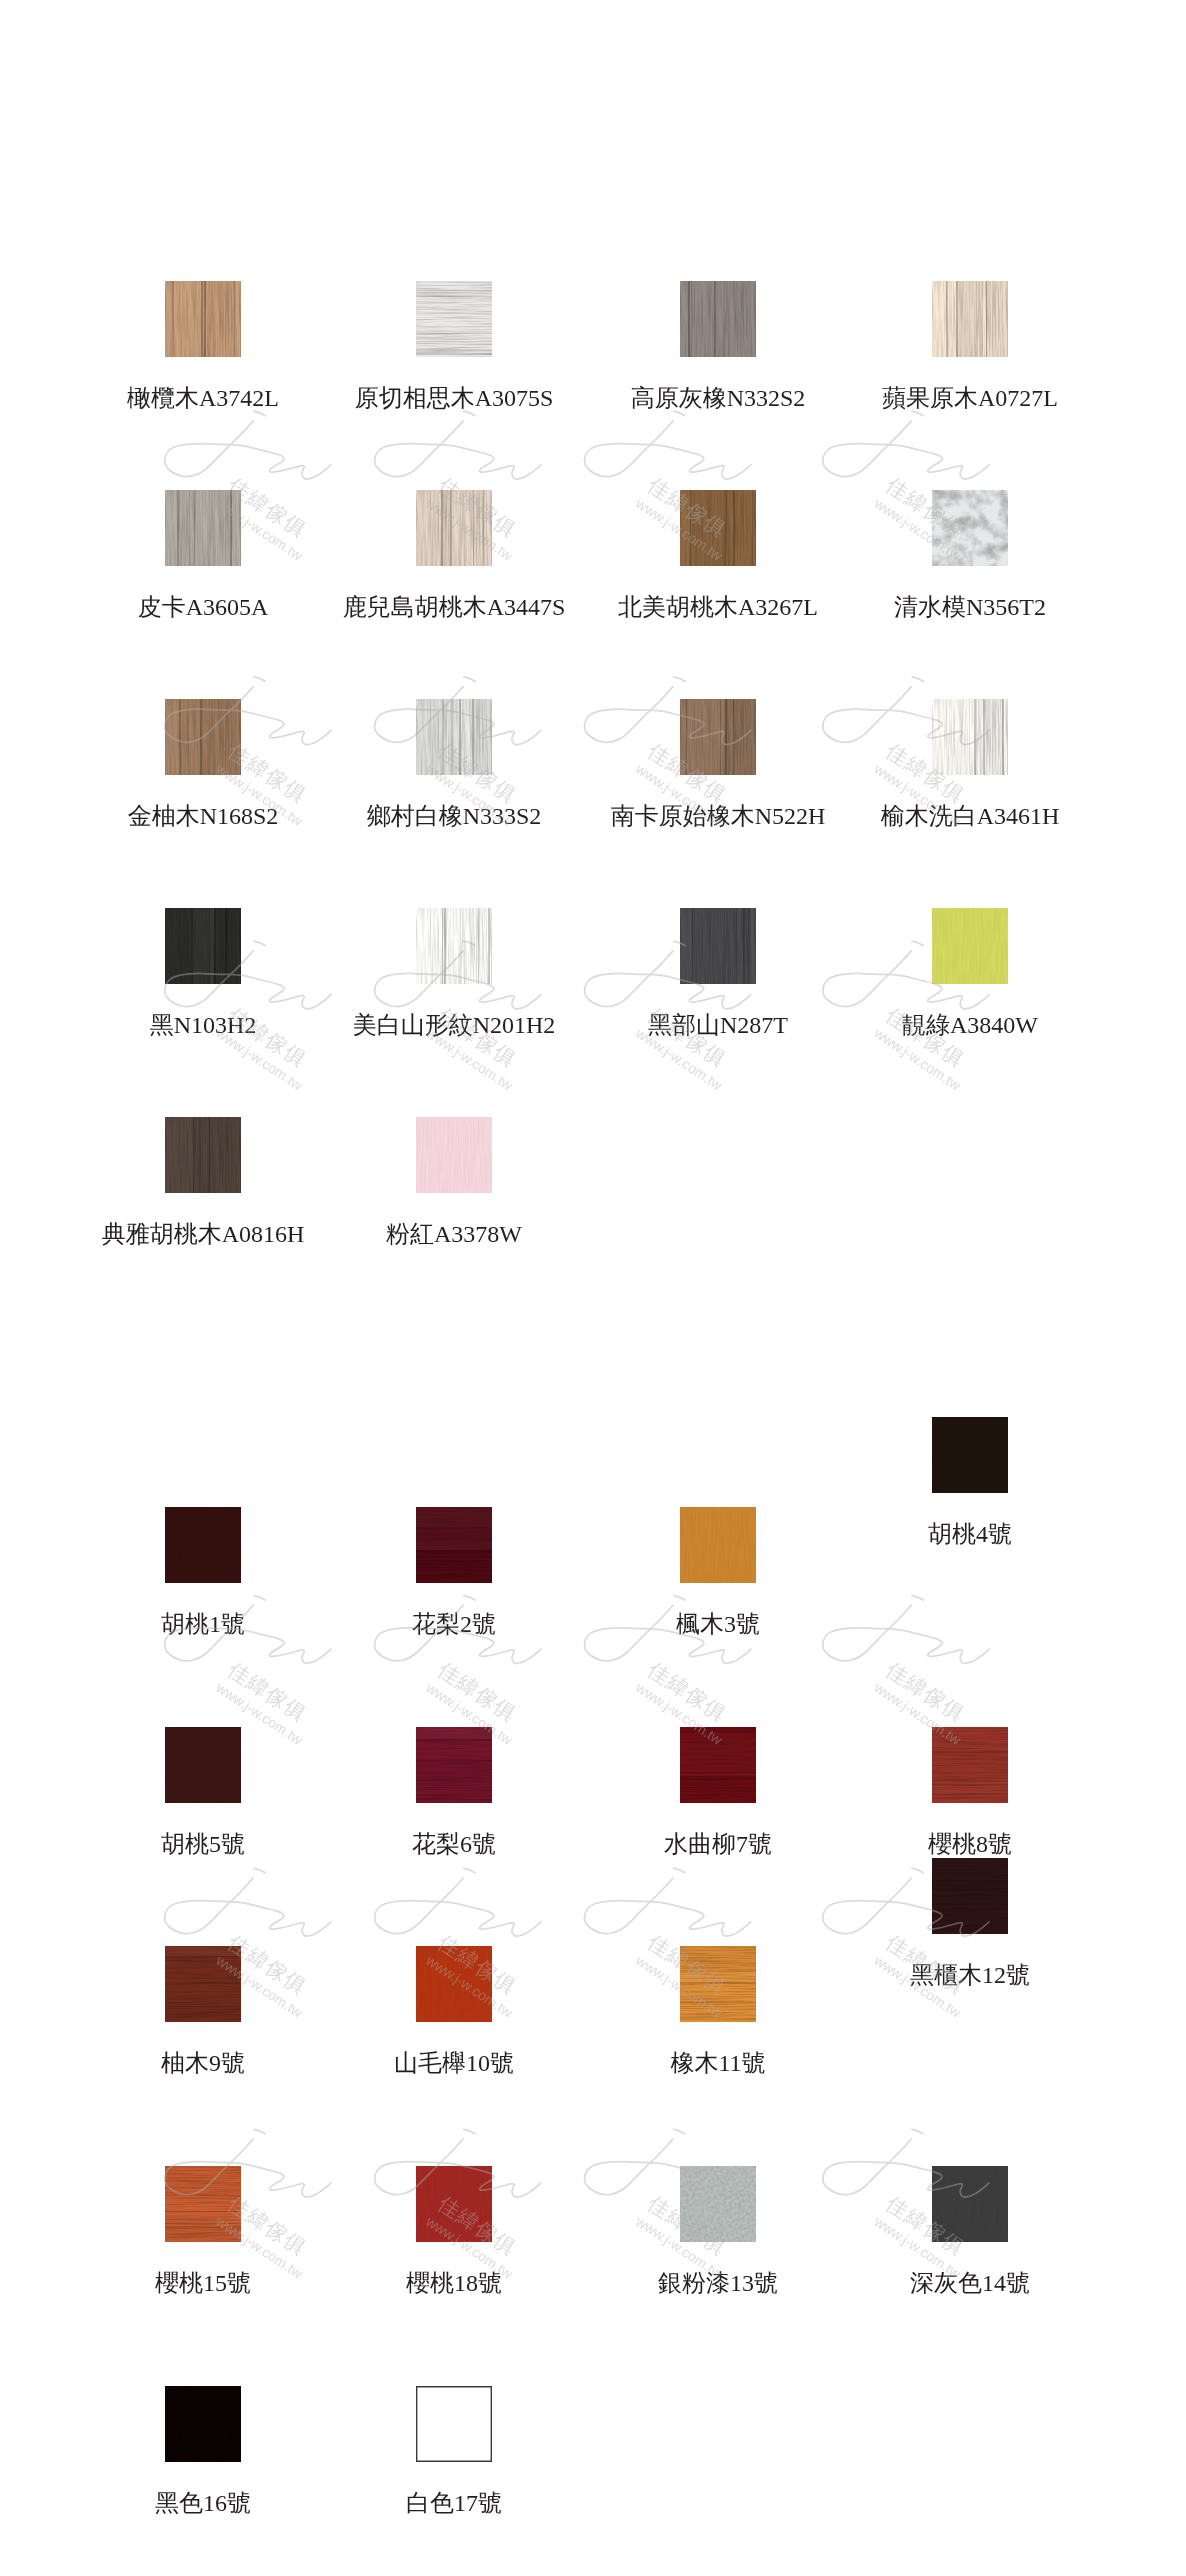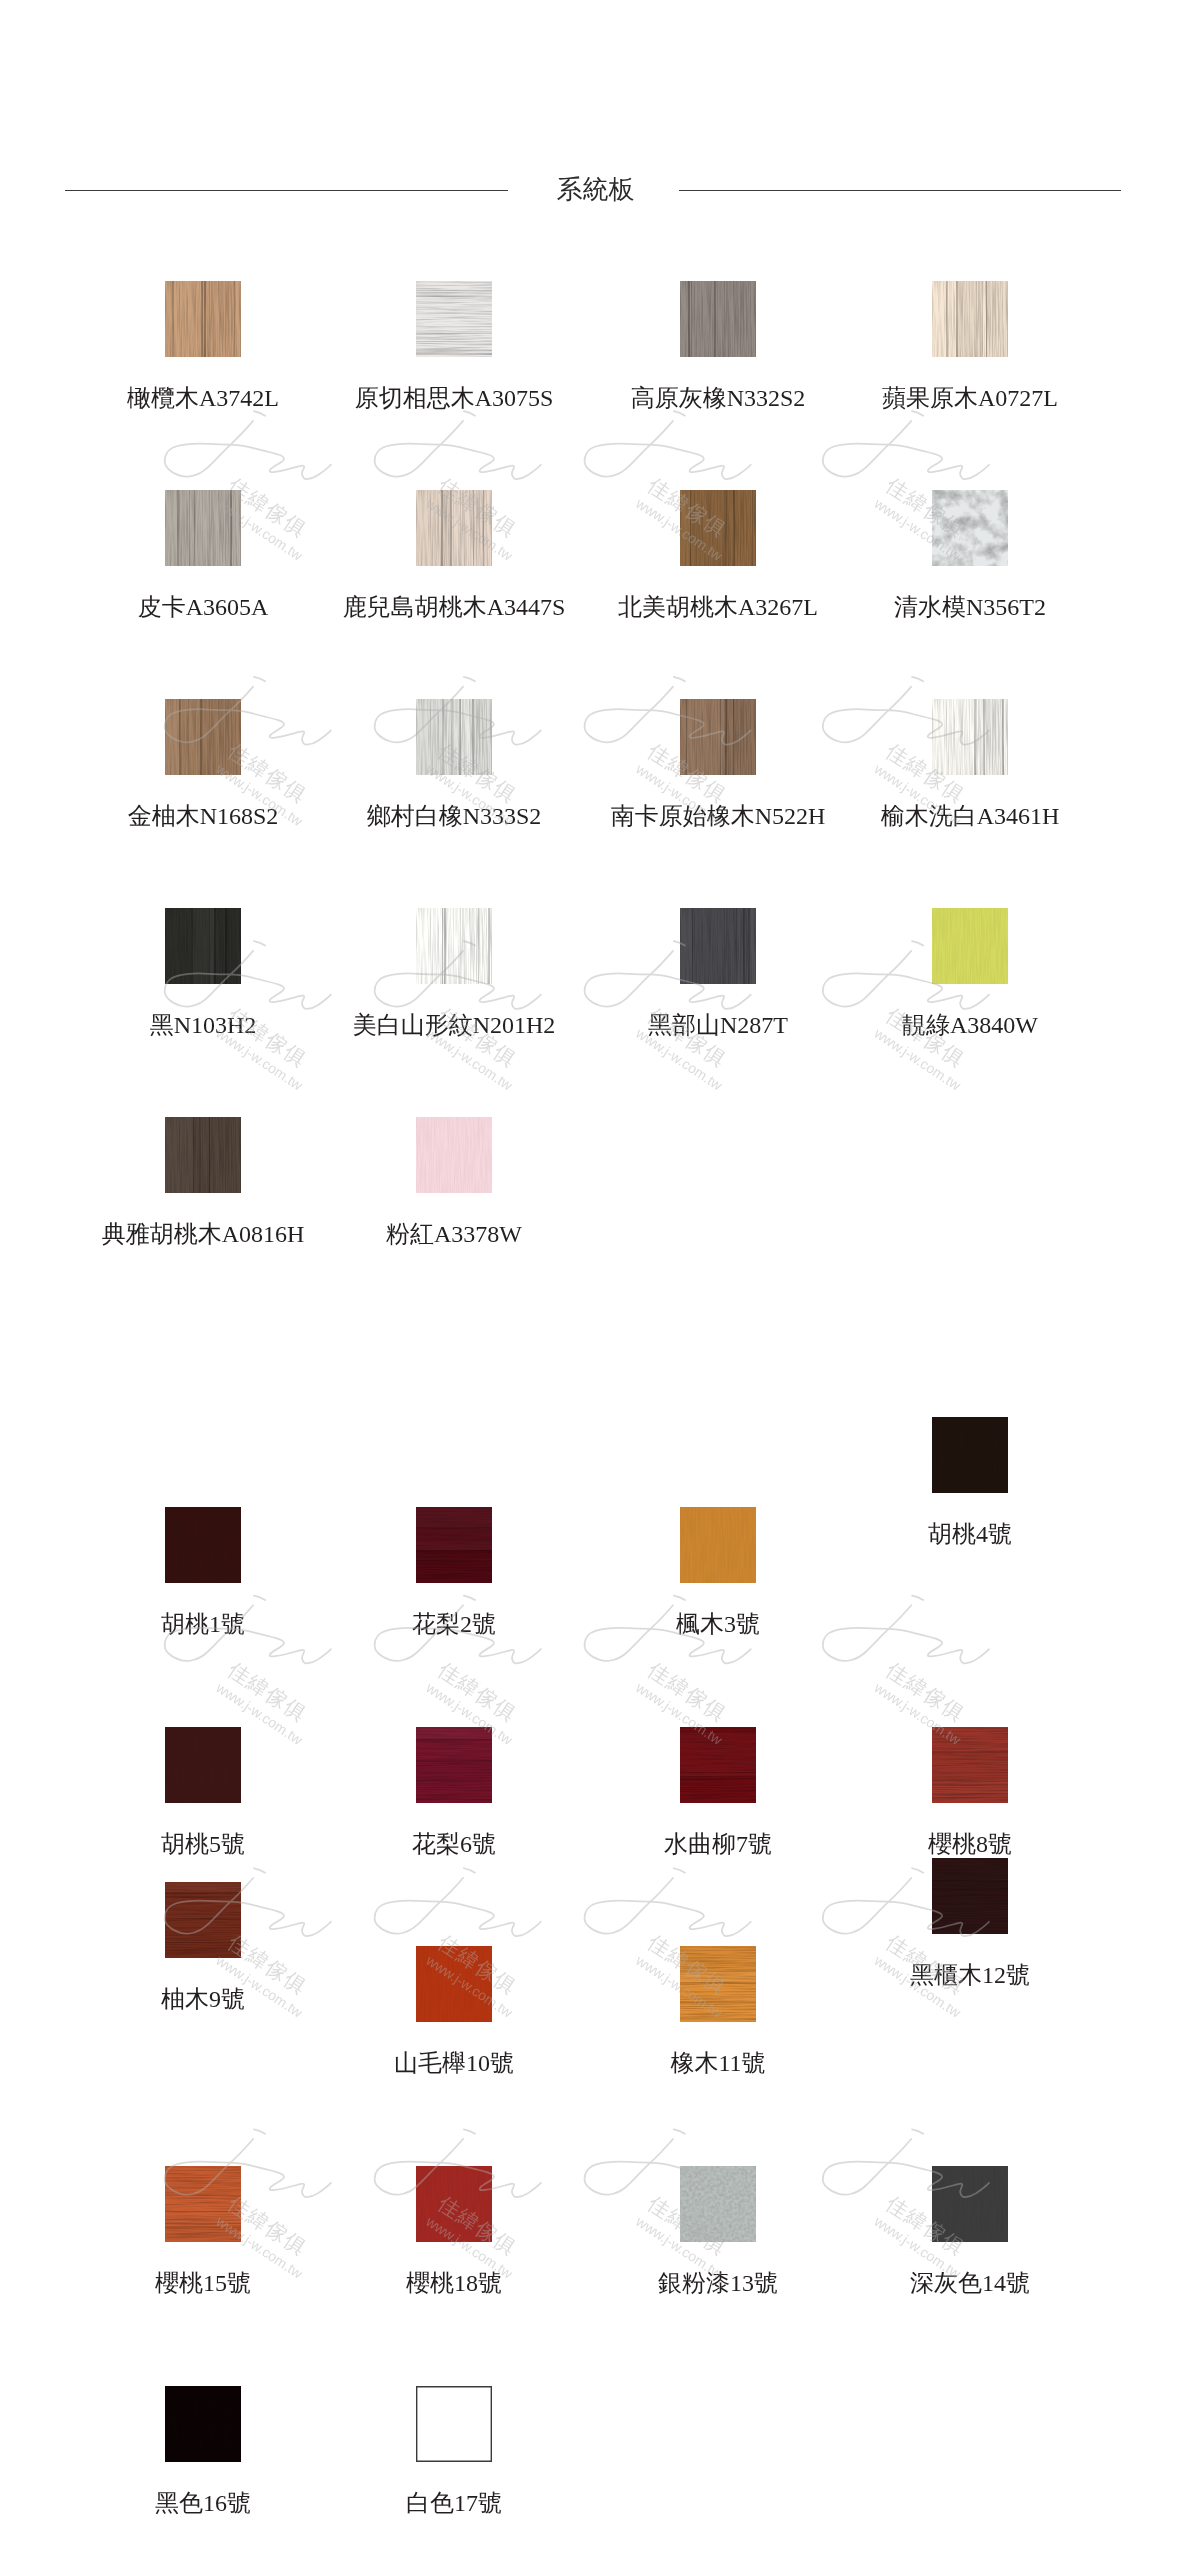--- a/index.html
+++ b/index.html
@@ -55,25 +55,20 @@
  <feComposite in2="SourceGraphic" operator="in"></feComposite>
 </filter>
 <filter id="tp" x="0" y="0" width="100%" height="100%" color-interpolation-filters="sRGB">
  <feTurbulence type="fractalNoise" baseFrequency="0.5 0.02" numOctaves="2" seed="30" result="n"></feTurbulence>
  <feColorMatrix in="n" type="matrix" values="0 0 0 0 0 0 0 0 0 0 0 0 0 0 0 0.09 0.02 0 0 -0.04"></feColorMatrix>
  <feComposite in2="SourceGraphic" operator="in"></feComposite>
 </filter>
 </defs>
   </svg>
 <div id="page">
-<div class="sec-head" style="top:177px">
-  <span class="sec-rule"></span>
-  <span class="sec-label">系統板</span>
-  <span class="sec-rule"></span>
-</div>
 <div class="cell" style="left:165px;top:281px">
   <div class="sw" style="background-color: rgb(201, 159, 123);">
         <svg class="gr" viewBox="0 0 112 112" preserveAspectRatio="none">
           <rect width="112" height="112" filter="url(#tv)" fill="#a07b56"></rect>
         </svg>
         <i class="pk" style="background-image:linear-gradient(90deg, transparent 0px 6.8px, rgba(0,0,0,0.164) 6.8px 8.8px, transparent 8.8px 36px, rgba(0,0,0,0.193) 36px 38px, transparent 38px 39px, rgba(0,0,0,0.256) 39px 41px, transparent 41px 69px, rgba(0,0,0,0.206) 69px 70px, transparent 70px 76px), linear-gradient(90deg, rgba(0,0,0,0.006) 0px 6.8px, rgba(255,255,255,0.019) 6.8px 36px, rgba(0,0,0,0.033) 36px 39px, rgba(0,0,0,0.018) 39px 69px, rgba(255,255,255,0.022) 69px 76px)"></i>
       </div>
   <div class="cap">橄欖木A3742L</div>
 </div>
 <div class="cell" style="left:416px;top:281px">
@@ -287,21 +282,21 @@
 </div>
 <div class="cell" style="left:932px;top:1727px">
   <div class="sw" style="background-color: rgb(156, 53, 42);">
         <svg class="gr" viewBox="0 0 112 112" preserveAspectRatio="none">
           <rect width="112" height="112" filter="url(#th)" fill="#7d2517"></rect>
         </svg>
         <i class="pk" style="background-image:linear-gradient(180deg, transparent 0px 24px, rgba(0,0,0,0.123) 24px 26px, transparent 26px 53px, rgba(0,0,0,0.131) 53px 55px, transparent 55px 57px, rgba(0,0,0,0.104) 57px 59px, transparent 59px 66px, rgba(0,0,0,0.13) 66px 68px, transparent 68px 70px, rgba(0,0,0,0.094) 70px 71px, transparent 71px 76px), linear-gradient(180deg, rgba(0,0,0,0.028) 0px 24px, rgba(0,0,0,0.05) 24px 53px, rgba(255,255,255,0.019) 53px 57px, rgba(255,255,255,0.016) 57px 66px, rgba(255,255,255,0.029) 66px 70px, rgba(0,0,0,0.015) 70px 76px)"></i>
       </div>
   <div class="cap">櫻桃8號</div>
 </div>
-<div class="cell" style="left:165px;top:1882px">
+<div class="cell" style="left:165px;top:1946px">
   <div class="sw" style="background-color: rgb(114, 43, 27);">
         <svg class="gr" viewBox="0 0 112 112" preserveAspectRatio="none">
           <rect width="112" height="112" filter="url(#th)" fill="#511a10"></rect>
         </svg>
         <i class="pk" style="background-image:linear-gradient(180deg, transparent 0px 10px, rgba(0,0,0,0.128) 10px 11.5px, transparent 11.5px 14px, rgba(0,0,0,0.086) 14px 15.5px, transparent 15.5px 36px, rgba(0,0,0,0.094) 36px 38px, transparent 38px 60px, rgba(0,0,0,0.086) 60px 61px, transparent 61px 65px, rgba(0,0,0,0.085) 65px 66px, transparent 66px 76px), linear-gradient(180deg, rgba(255,255,255,0.041) 0px 10px, rgba(0,0,0,0.012) 10px 14px, rgba(255,255,255,0.004) 14px 36px, rgba(0,0,0,0.009) 36px 60px, rgba(0,0,0,0.022) 60px 65px, rgba(0,0,0,0.045) 65px 76px)"></i>
       </div>
   <div class="cap">柚木9號</div>
 </div>
 <div class="cell" style="left:416px;top:1946px">
   <div class="sw" style="background-color: rgb(181, 53, 17);">

